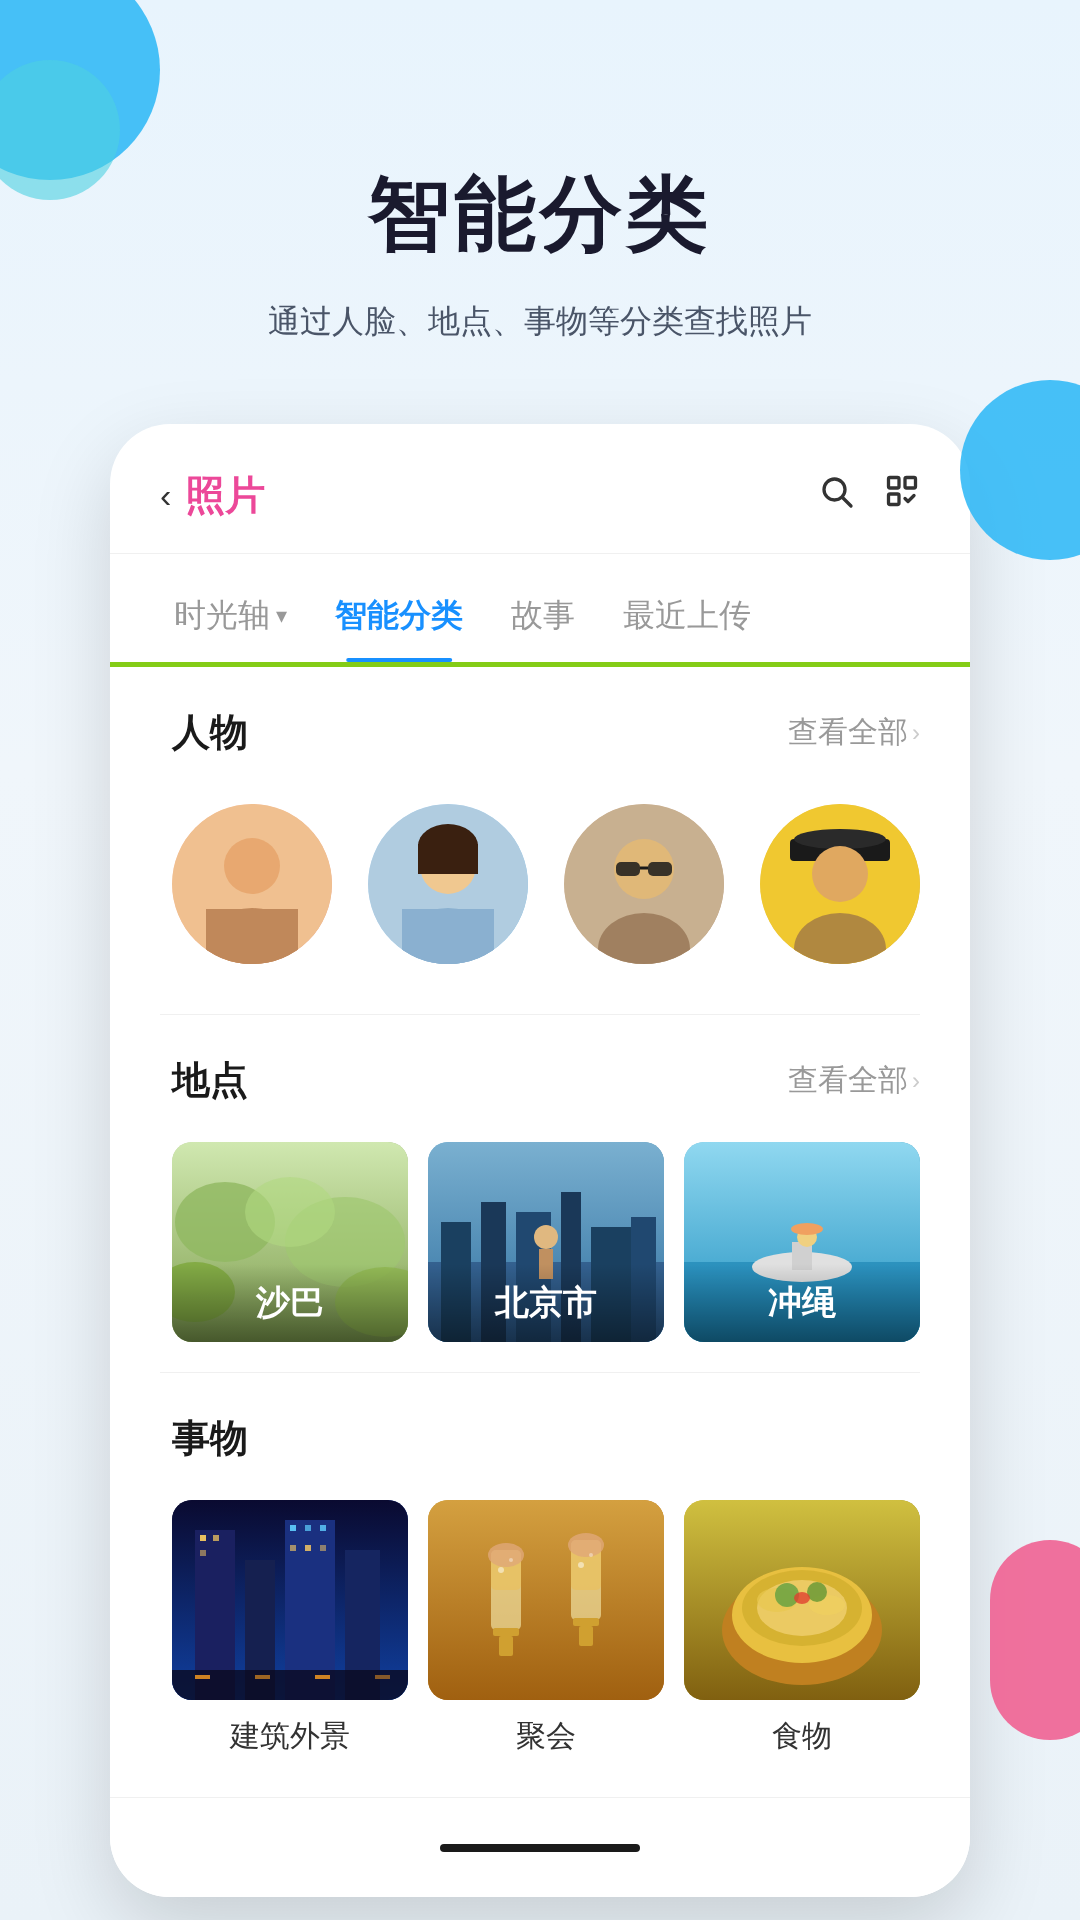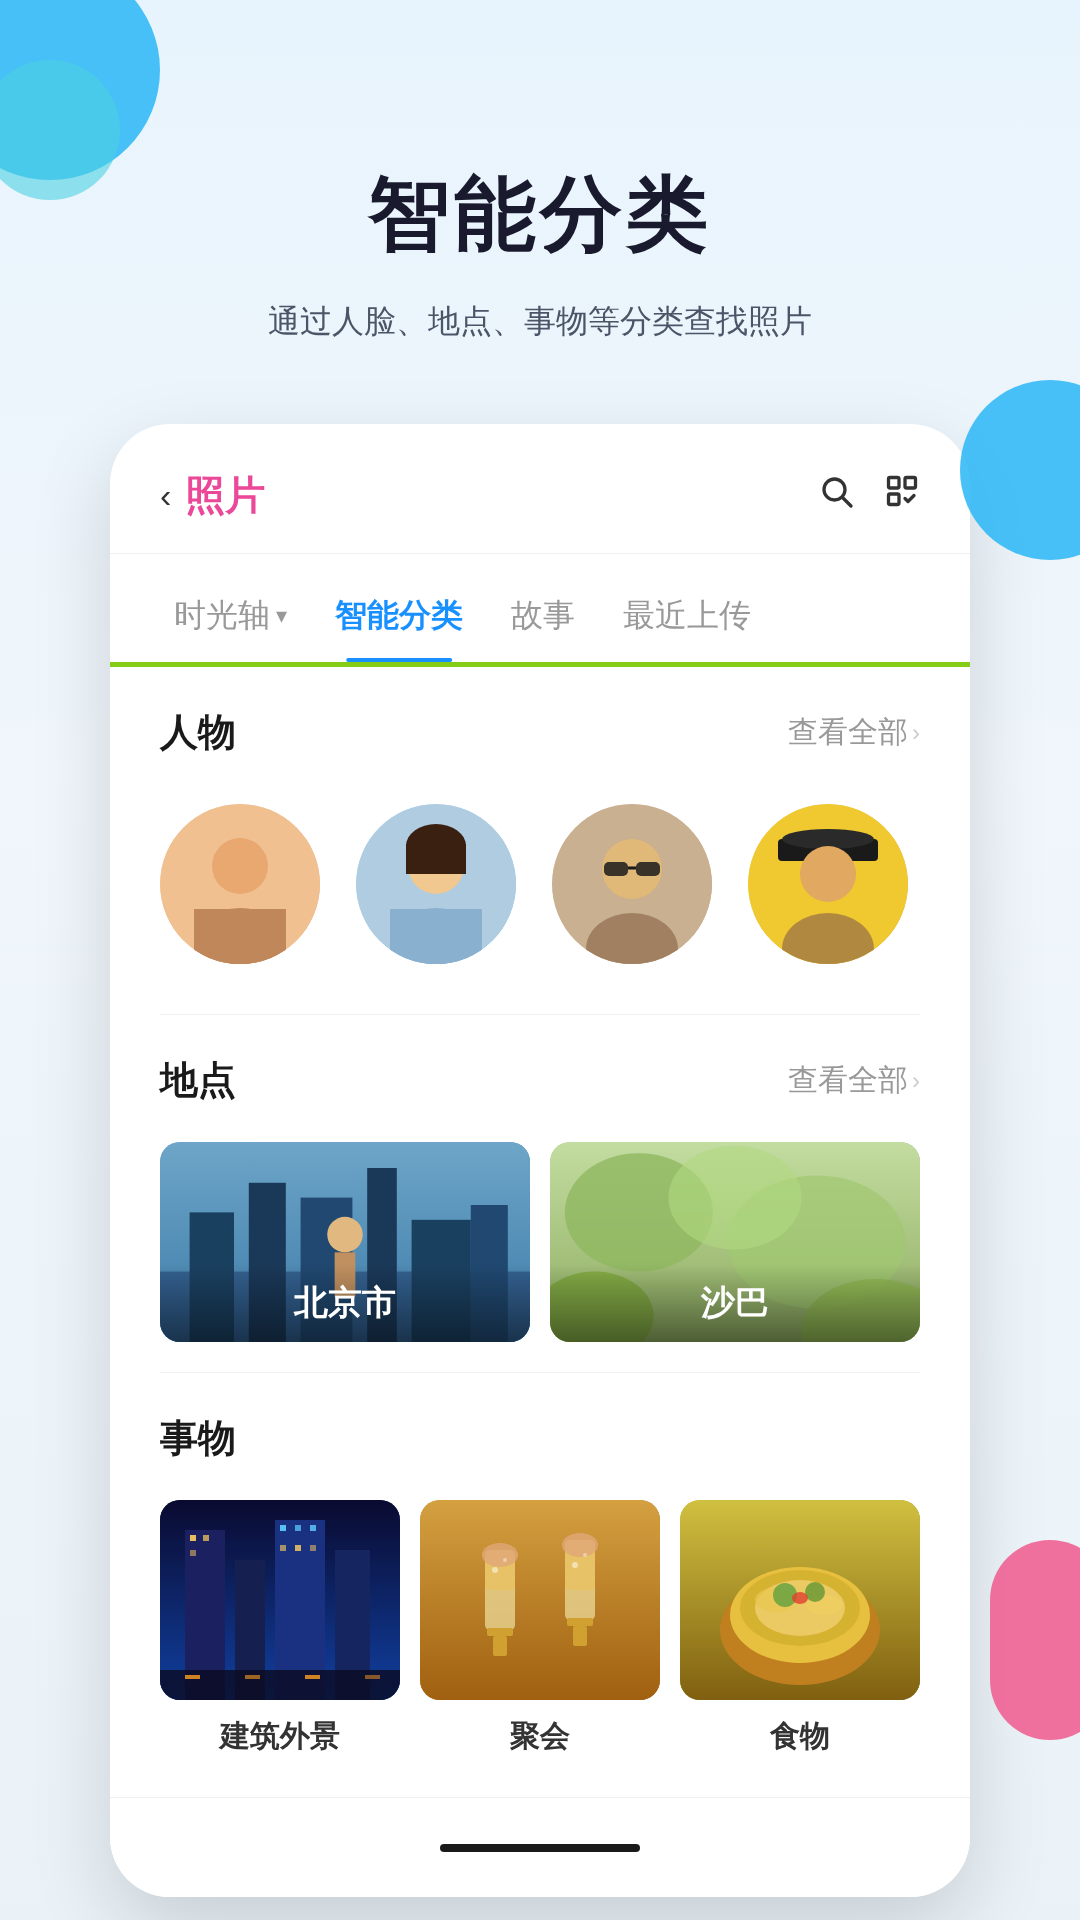--- a/index.html
+++ b/index.html
@@ -158,20 +158,21 @@
       gap: 6px;
     }
     .dropdown-arrow {
       font-size: 22px;
       color: #999;
     }
 
     
     .section {
       padding: 40px 50px 30px;
+      margin-left: 12px;
     }
     .section-header {
       display: flex;
       justify-content: space-between;
       align-items: center;
       margin-bottom: 36px;
     }
     .section-title {
       font-size: 38px;
       font-weight: 700;
@@ -227,21 +228,20 @@
       font-weight: 700;
       padding: 16px 10px;
       background: linear-gradient(transparent, rgba(0,0,0,0.45));
     }
 
     
     .things-grid {
       display: flex;
       gap: 20px;
       margin-bottom: 10px;
-      font-weight: bold;
     }
     .thing-card {
       flex: 1;
       height: 200px;
       border-radius: 20px;
       overflow: hidden;
       position: relative;
     }
     .thing-label {
       text-align: center;
@@ -399,20 +399,38 @@
 
     <div class="section">
       <div class="section-header">
         <span class="section-title">地点</span>
         <span class="section-more">
           <span>查看全部</span>
           <span class="section-more-arrow">›</span>
         </span>
       </div>
       <div class="location-grid">
+        <div class="location-card loc-2">
+          <svg width="100%" height="100%" viewBox="0 0 250 200" preserveAspectRatio="xMidYMid slice" xmlns="http://www.w3.org/2000/svg">
+            <defs>
+              <linearGradient id="bg2" x1="0" y1="0" x2="0" y2="1">
+                <stop offset="0%" stop-color="#d0e8b0"></stop>
+                <stop offset="100%" stop-color="#80a050"></stop>
+              </linearGradient>
+            </defs>
+            <rect width="250" height="200" fill="url(#bg2)"></rect>
+
+            <ellipse cx="60" cy="80" rx="50" ry="40" fill="#90b860" opacity="0.8"></ellipse>
+            <ellipse cx="180" cy="100" rx="60" ry="45" fill="#a0c870" opacity="0.7"></ellipse>
+            <ellipse cx="125" cy="70" rx="45" ry="35" fill="#b0d880" opacity="0.6"></ellipse>
+            <ellipse cx="30" cy="150" rx="40" ry="30" fill="#80a840" opacity="0.9"></ellipse>
+            <ellipse cx="220" cy="160" rx="50" ry="35" fill="#90b850" opacity="0.8"></ellipse>
+          </svg>
+          <span class="location-label">沙巴</span>
+        </div>
         <div class="location-card loc-1">
           <svg width="100%" height="100%" viewBox="0 0 250 200" preserveAspectRatio="xMidYMid slice" xmlns="http://www.w3.org/2000/svg">
             <defs>
               <linearGradient id="bg1" x1="0" y1="0" x2="0" y2="1">
                 <stop offset="0%" stop-color="#7ab0d0"></stop>
                 <stop offset="100%" stop-color="#3070a0"></stop>
               </linearGradient>
             </defs>
             <rect width="250" height="200" fill="url(#bg1)"></rect>
 
@@ -422,37 +440,39 @@
             <rect x="95" y="70" width="35" height="130" fill="#204870"></rect>
             <rect x="140" y="50" width="20" height="150" fill="#1a3858"></rect>
             <rect x="170" y="85" width="40" height="115" fill="#1a4060"></rect>
             <rect x="210" y="75" width="25" height="125" fill="#204870"></rect>
 
             <circle cx="125" cy="95" r="12" fill="#e0b880"></circle>
             <rect x="118" y="107" width="14" height="30" fill="#c09060"></rect>
           </svg>
           <span class="location-label">北京市</span>
         </div>
-        <div class="location-card loc-2">
+        <div class="location-card loc-3">
           <svg width="100%" height="100%" viewBox="0 0 250 200" preserveAspectRatio="xMidYMid slice" xmlns="http://www.w3.org/2000/svg">
             <defs>
-              <linearGradient id="bg2" x1="0" y1="0" x2="0" y2="1">
-                <stop offset="0%" stop-color="#d0e8b0"></stop>
-                <stop offset="100%" stop-color="#80a050"></stop>
+              <linearGradient id="bg3" x1="0" y1="0" x2="0" y2="1">
+                <stop offset="0%" stop-color="#90d8f0"></stop>
+                <stop offset="100%" stop-color="#2090c0"></stop>
               </linearGradient>
             </defs>
-            <rect width="250" height="200" fill="url(#bg2)"></rect>
-
-            <ellipse cx="60" cy="80" rx="50" ry="40" fill="#90b860" opacity="0.8"></ellipse>
-            <ellipse cx="180" cy="100" rx="60" ry="45" fill="#a0c870" opacity="0.7"></ellipse>
-            <ellipse cx="125" cy="70" rx="45" ry="35" fill="#b0d880" opacity="0.6"></ellipse>
-            <ellipse cx="30" cy="150" rx="40" ry="30" fill="#80a840" opacity="0.9"></ellipse>
-            <ellipse cx="220" cy="160" rx="50" ry="35" fill="#90b850" opacity="0.8"></ellipse>
-          </svg>
-          <span class="location-label">沙巴</span>
+            <rect width="250" height="200" fill="url(#bg3)"></rect>
+
+            <rect x="0" y="120" width="250" height="80" fill="#1880b0" opacity="0.6"></rect>
+
+            <ellipse cx="125" cy="125" rx="50" ry="15" fill="#e0e0e0"></ellipse>
+            <rect x="115" y="100" width="20" height="28" fill="#d0d0d0"></rect>
+
+            <circle cx="130" cy="95" r="10" fill="#f0d080"></circle>
+            <ellipse cx="130" cy="87" rx="16" ry="6" fill="#f0a060"></ellipse>
+          </svg>
+          <span class="location-label">冲绳</span>
         </div>
       </div>
     </div>
 
     <div class="divider"></div>
 
     <div class="section">
       <div class="section-header things-section">
         <span class="section-title">事物</span>
       </div>

